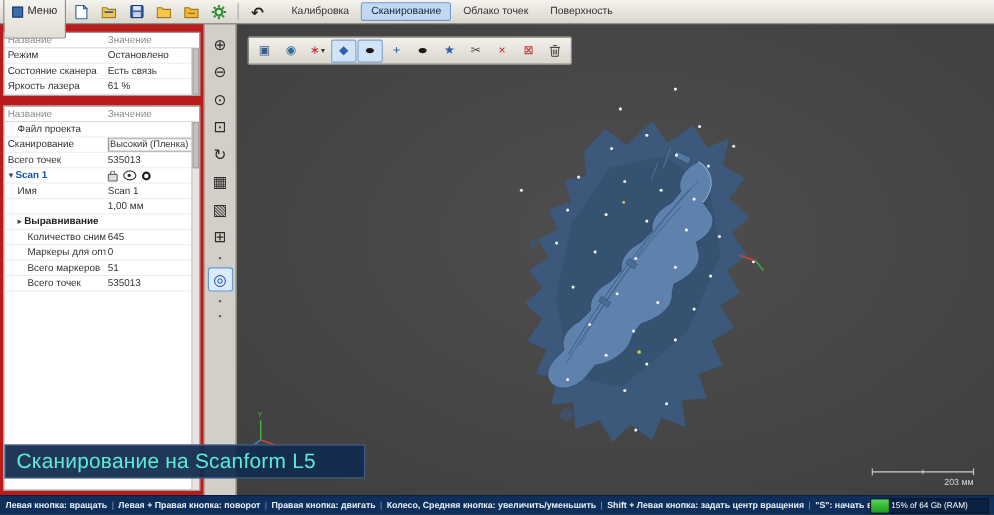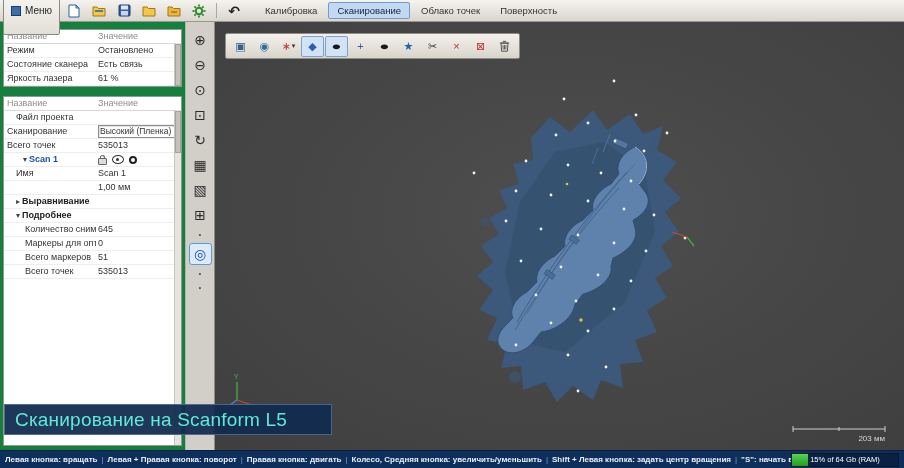--- a/index.html
+++ b/index.html
@@ -15,21 +15,21 @@
   .menu-sq{width:8px;height:8px;background:#3a6ea5;border:1px solid #1d3a70;display:inline-block}
   .tb-btn{width:20px;height:18px;display:flex;align-items:center;justify-content:center;border:1px solid transparent;border-radius:2px}
   .tb-sep{width:1px;height:15px;background:#aaa79f;margin:0 3px}
   .undo-glyph{font-size:14px;color:#222;font-weight:bold;line-height:1}
   .tabs{display:flex;align-items:center;gap:2px;margin-left:8px;height:100%}
   .tab{padding:2px 8px;font-size:9.5px;color:#333;border:1px solid transparent;border-radius:2px}
   .tab.active{background:#c3d8f1;border-color:#6f9bd1;color:#10243e}
 
   
   .left-col{position:absolute;left:0;top:22px;width:186px;bottom:18px;display:flex;flex-direction:column;
-            background:#15803d;border-right:1px solid #b3b0a8;box-sizing:border-box;z-index:2}
+            background:#b91c1c;border-right:1px solid #b3b0a8;box-sizing:border-box;z-index:2}
   .tables{flex:1;padding:7px 3px 4px 3px;display:flex;flex-direction:column;overflow:hidden}
   .ptable{background:#fff;border:1px solid #98958e;position:relative;padding-right:6px;box-sizing:border-box}
   .ptable.t2{margin-top:9px;flex:1}
   .prow{display:flex;height:13px;line-height:13px;border-bottom:1px solid #eeeeee;font-size:9px;color:#333;overflow:hidden}
   .prow.header{color:#8d8d8d;border-bottom:1px solid #d8d8d8}
   .cell{overflow:hidden;white-space:nowrap}
   .cell.name{width:92px;flex:none;padding-left:3px;box-sizing:border-box}
   .cell.value{flex:1;padding-left:2px}
   .exp{color:#444;margin-right:2px;font-size:8px}
   .scan{color:#1553a6;font-weight:bold}
@@ -194,41 +194,37 @@
           </div>
           <div class="prow">
             <div class="cell name" style="padding-left: 3px;"><span>Сканирование</span></div>
             <div class="cell value"><span class="combo">Высокий (Пленка)  6.0...</span></div>
           </div>
           <div class="prow">
             <div class="cell name" style="padding-left: 3px;"><span>Всего точек</span></div>
             <div class="cell value">535013</div>
           </div>
           <div class="prow">
-            <div class="cell name" style="padding-left: 19px;"><span class="exp">▾</span><span class="scan">Scan 1</span></div>
+            <div class="cell name" style="padding-left: 4px;"><span class="exp">▾</span><span class="scan">Scan 1</span></div>
             <div class="cell value iconcell">
               <span class="mi lock"></span>
               <span class="mi eye"></span>
               <span class="mi ring"></span>
             </div>
           </div>
           <div class="prow">
             <div class="cell name" style="padding-left: 12px;"><span>Имя</span></div>
             <div class="cell value">Scan 1</div>
           </div>
           <div class="prow">
             <div class="cell name" style="padding-left: 12px; margin-top: 19px;"><span>Разрешение</span></div>
             <div class="cell value">1,00 мм</div>
           </div>
           <div class="prow">
             <div class="cell name" style="padding-left: 12px;"><span class="exp">▸</span><span class="bold">Выравнивание</span></div>
-            <div class="cell value"></div>
-          </div>
-          <div class="prow">
-            <div class="cell name" style="padding-left: 12px;"><span class="exp">▾</span><span class="bold">Подробнее</span></div>
             <div class="cell value"></div>
           </div>
           <div class="prow">
             <div class="cell name" style="padding-left: 21px;"><span>Количество сним...</span></div>
             <div class="cell value">645</div>
           </div>
           <div class="prow">
             <div class="cell name" style="padding-left: 21px;"><span>Маркеры для опт...</span></div>
             <div class="cell value">0</div>
           </div>

